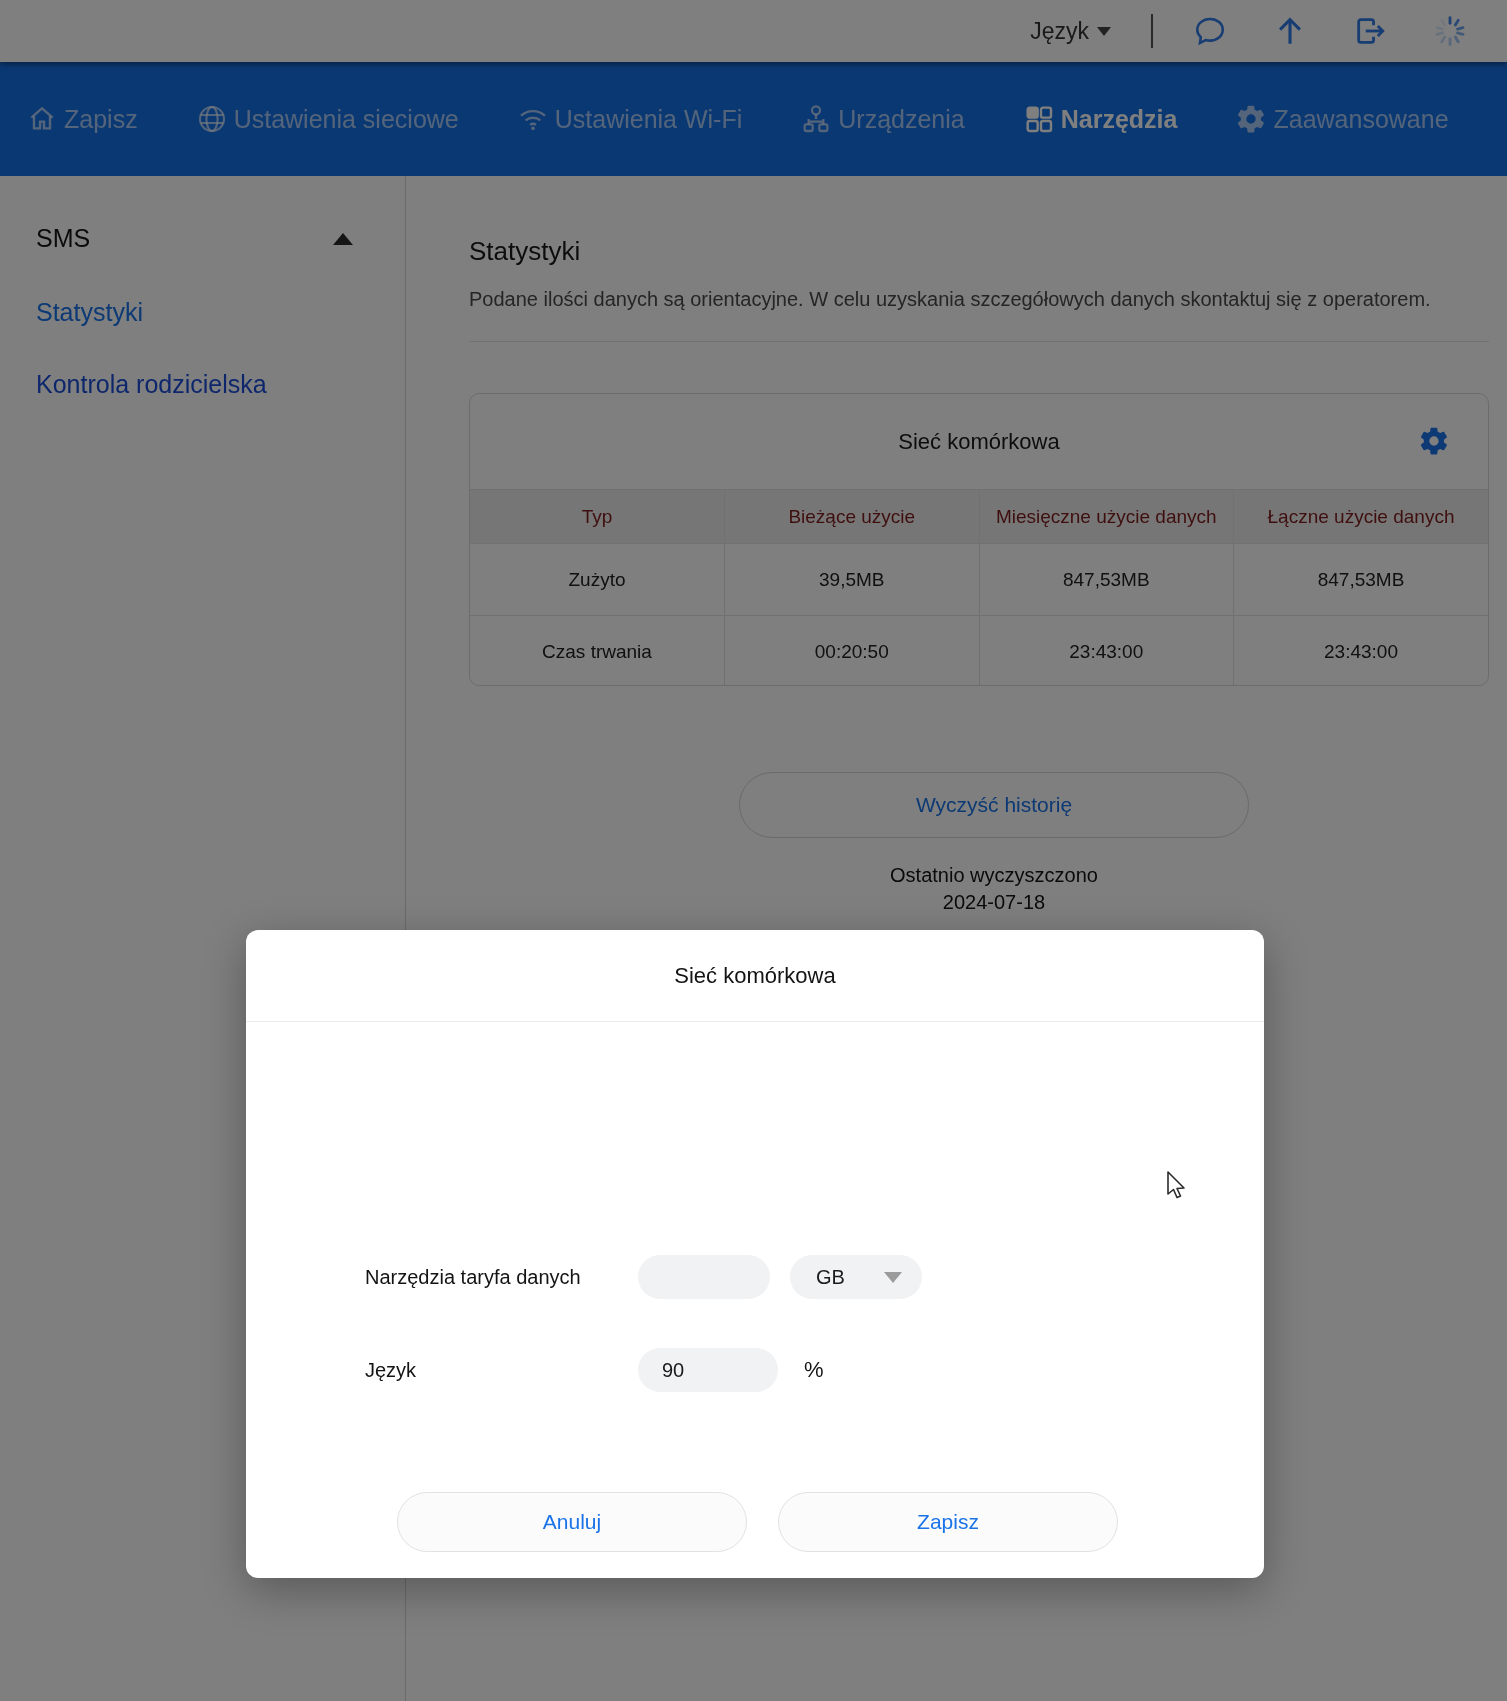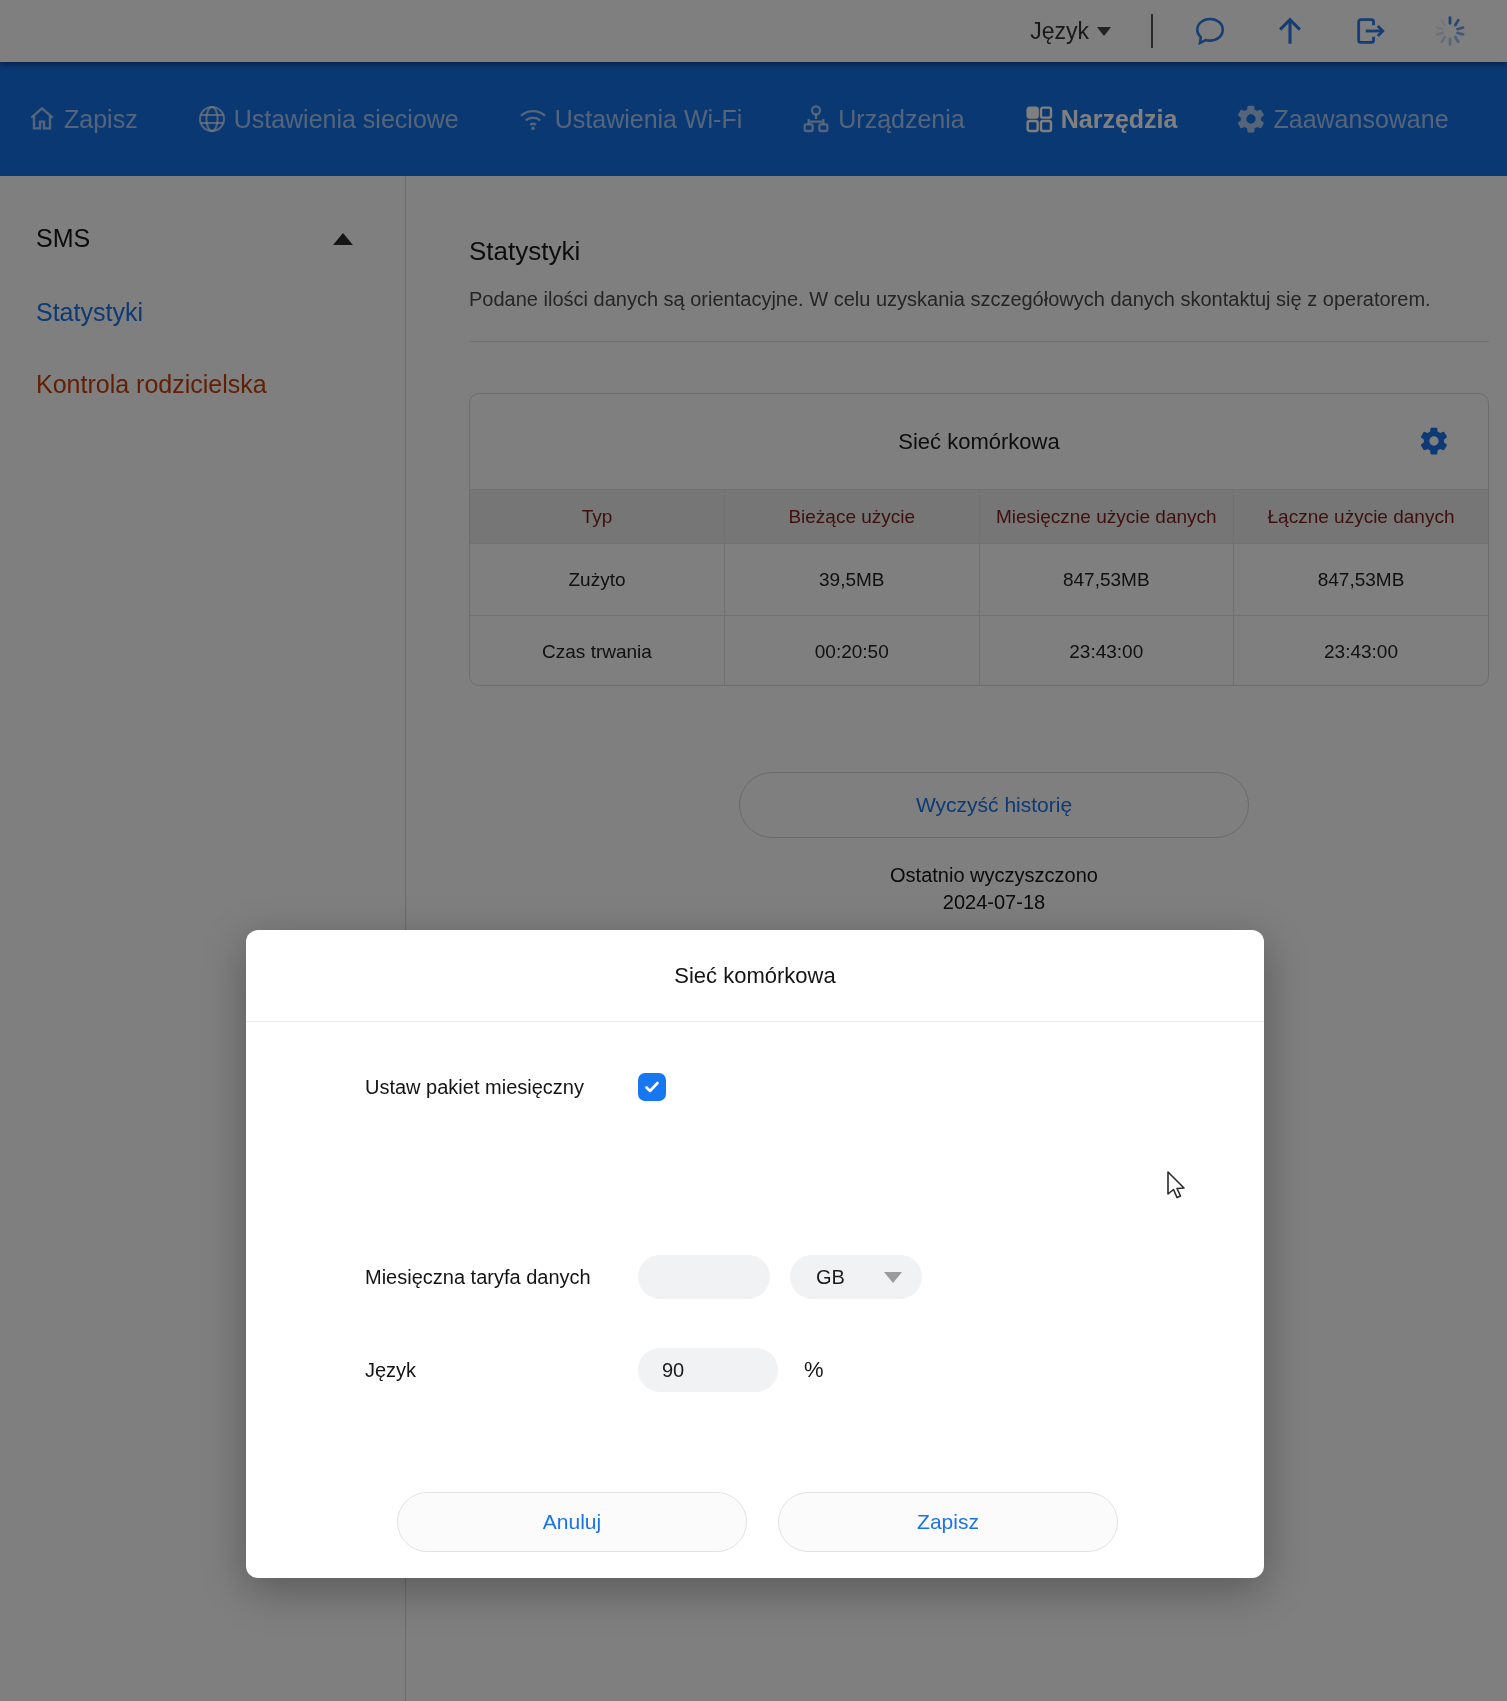--- a/index.html
+++ b/index.html
@@ -50,21 +50,21 @@
     position:absolute; left:0; top:176px; width:406px; bottom:0;
     border-right:1px solid #d7d7d7;
   }
   .side-row {
     position:absolute; left:36px; right:36px;
     display:flex; align-items:center; justify-content:space-between;
     font-size:25px; cursor:pointer;gap:17px;
   }
   .side-sms  { top:48px; color:#161616; }
   .side-stat { top:122px; color:#1a73e8; }
-  .side-parental { top:194px; color:#c2410c; }
+  .side-parental { top:194px; color:#1d4ed8; }
   .caret-up-dark {
     width:0; height:0; border-left:10px solid transparent;
     border-right:10px solid transparent; border-bottom:12px solid #2b2b2b;
     margin-right:16px;
   }
   
   .content { position:absolute; left:469px; top:176px; width:1020px; }
   .page-title { font-size:26px; font-weight:500; color:#1b1b1b; position:absolute; top:60px; left:0; }
   .page-desc { font-size:20px; color:#4a4a4a; position:absolute; top:112px; left:0; width:1020px; }
   .content-divider { position:absolute; top:165px; left:0; width:1020px; height:1px; background:#e3e3e3; }
@@ -306,32 +306,24 @@
   </div>
 </div>
 
 <div class="overlay"></div>
 
 <div class="modal">
   <div class="modal-header">
     <span class="modal-title">Sieć komórkowa</span>
   </div>
 
-  <div class="m-row m-row1">
-    <span class="m-label">Ustaw pakiet miesięczny</span>
-    <div class="checkbox">
-      <svg width="18" height="18" viewBox="0 0 18 18" fill="none" stroke="#ffffff" stroke-width="2.6" stroke-linecap="round" stroke-linejoin="round">
-        <path d="M3.5 9.5l3.5 3.5 7.5-8"></path>
-      </svg>
-    </div>
-  </div>
 
 
   <div class="m-row m-row3">
-    <span class="m-label">Miesięczna taryfa danych</span>
+    <span class="m-label">Narzędzia taryfa danych</span>
     <input class="pill input-pill" value="" style="">
     <div class="pill gb-pill">
       <span>GB</span>
       <span class="caret-down-gray"></span>
     </div>
   </div>
 
   <div class="m-row m-row4">
     <span class="m-label">Język</span>
     <input class="pill input-pill threshold-input" value="90" style="">

